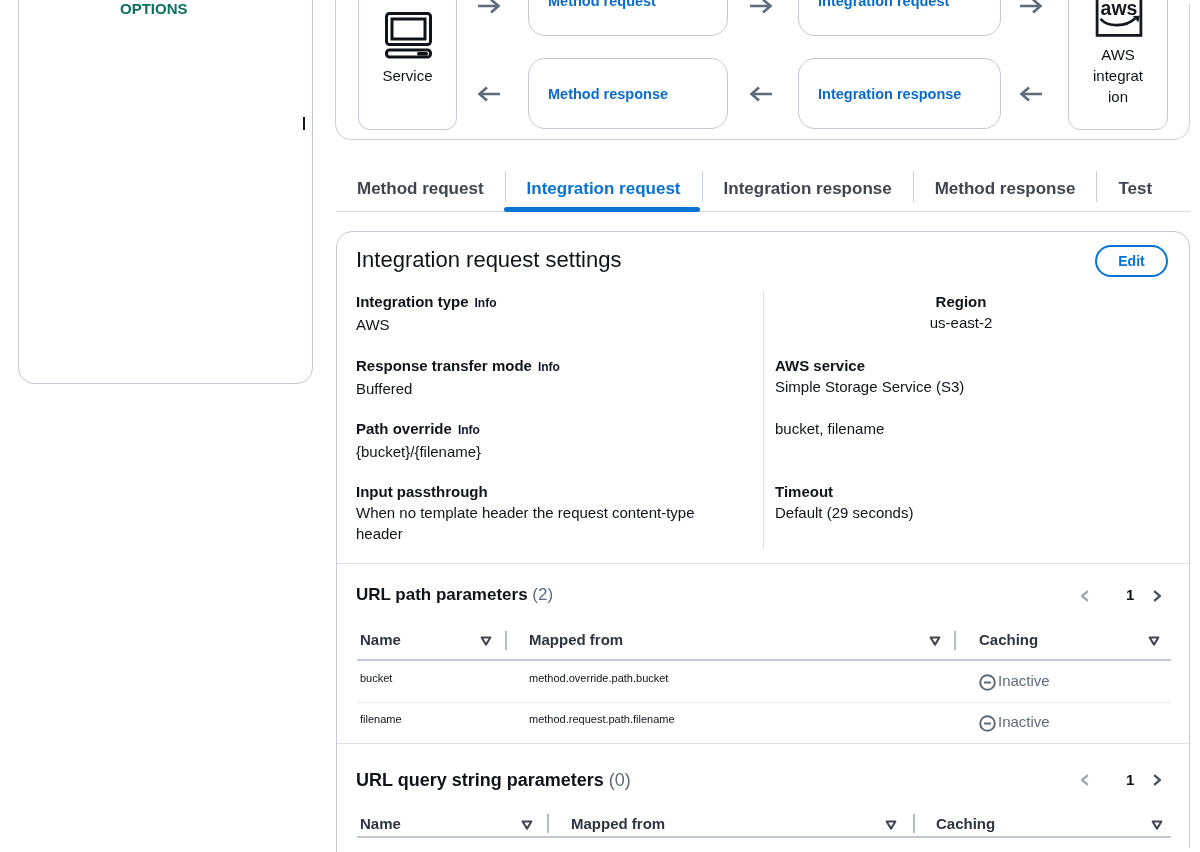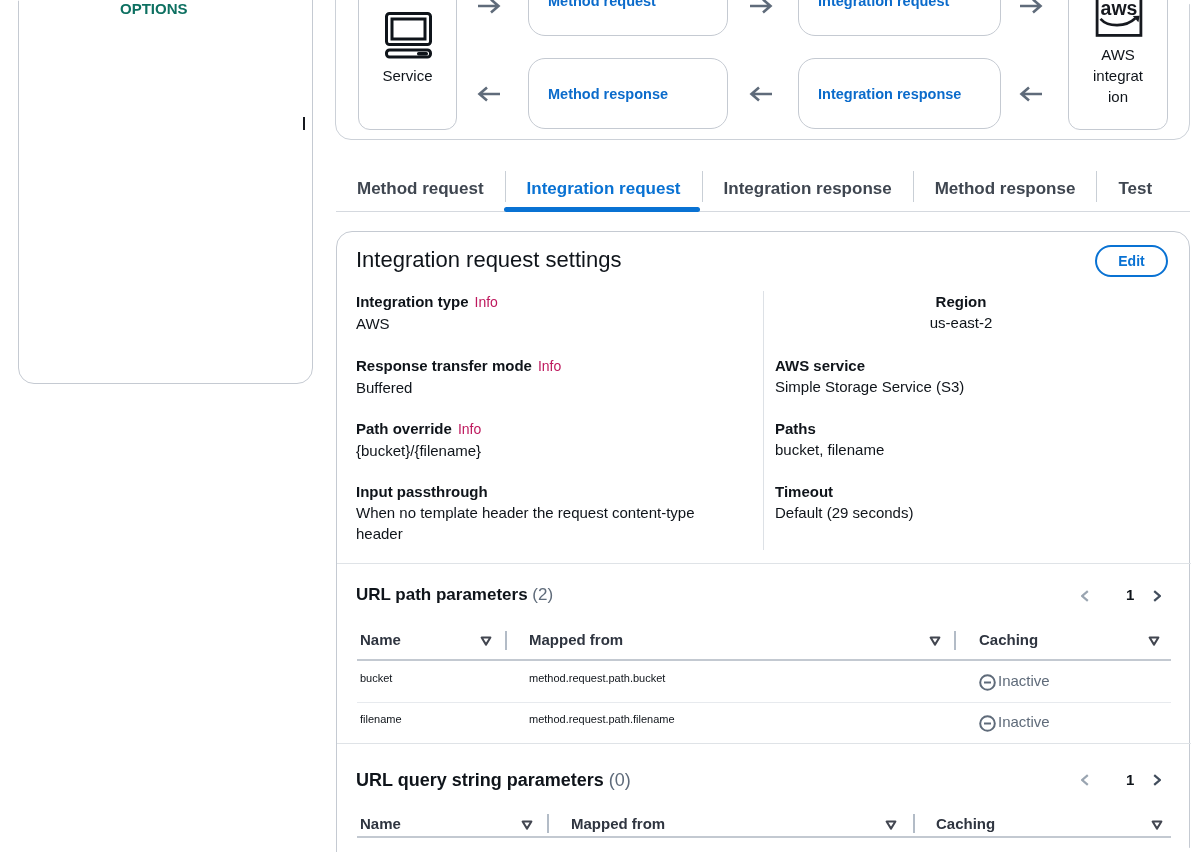--- a/index.html
+++ b/index.html
@@ -49,21 +49,21 @@
     border:1px solid #c5cad2; border-radius:16px 16px 0 0; background:#fff; }
   #main h2 { font-size:22px; font-weight:normal; }
   .count { color:#5f6b7a; font-weight:normal; }
   #sec1-title { left:19px; top:15px; }
   #editbtn { left:758px; top:13px; width:73px; height:32px; border:2px solid #0972d3;
     border-radius:16px; color:#0972d3; font-weight:bold; font-size:14px;
     line-height:28px; text-align:center; background:#fff; }
   .kv { position:absolute; width:372px; }
   .kv .lbl { font-weight:bold; font-size:15px; line-height:21px; }
   .kv .val { font-size:15px; line-height:21px; }
-  .info { color:#be185d; font-weight:normal; font-size:14px; margin-left:6px; }
+  .info { color:#0f172a; font-weight:bold; font-size:12px; margin-left:6px; }
   #kvdiv { left:426px; top:59px; width:1px; height:259px; background:#dde1e6; }
 
   .secdiv { left:0; width:854px; height:1px; background:#dfe3e7; }
 
   .sectitle { left:19px; font-size:18px; font-weight:bold; }
   .pager { position:absolute; font-size:15px; }
 
   .th { position:absolute; font-weight:bold; font-size:15px; color:#2f3540; }
   .coldiv { position:absolute; width:1.5px; height:19px; background:#b3bcc7; }
   .sort { position:absolute; }
@@ -162,21 +162,20 @@
     <div id="kvdiv" class="abs"></div>
     <div class="kv" style="left:438px; top:59px;text-align:center;">
         <div class="lbl">Region</div>
         <div class="val">us-east-2</div>
       </div>
     <div class="kv" style="left:438px; top:122.5px;">
         <div class="lbl">AWS service</div>
         <div class="val">Simple Storage Service (S3)</div>
       </div>
     <div class="kv" style="left:438px; top:186px;">
-        <div class="lbl">Paths</div>
         <div class="val">bucket, filename</div>
       </div>
     <div class="kv" style="left:438px; top:249px;">
         <div class="lbl">Timeout</div>
         <div class="val">Default (29 seconds)</div>
       </div>
 
     <div class="secdiv abs" style="top:331px;"></div>
 
     <div class="sectitle abs" style="top:353px; font-size:17px;">URL path parameters <span class="count">(2)</span></div>
@@ -198,21 +197,21 @@
         <path d="M1.6 1.5 H10.4 L6 8.6 Z" stroke="#424650" stroke-width="2" fill="none" stroke-linejoin="round"></path>
       </svg>
     <div class="coldiv" style="left:617px; top:399px;"></div>
     <div class="th" style="left:642px; top:399px;">Caching</div>
     <svg class="sort" style="left:811px; top:404px;" width="12" height="10" viewBox="0 0 12 10">
         <path d="M1.6 1.5 H10.4 L6 8.6 Z" stroke="#424650" stroke-width="2" fill="none" stroke-linejoin="round"></path>
       </svg>
     <div class="hline" style="top:427px; height:2px; background:#c3c9d1;"></div>
 
     <div class="cell" style="left:23px; top:440px;">bucket</div>
-    <div class="cell" style="left:192px; top:440px;">method.request.path.bucket</div>
+    <div class="cell" style="left:192px; top:440px;">method.override.path.bucket</div>
     <svg class="abs" style="left:642px; top:442px;" width="17" height="17" viewBox="0 0 17 17">
         <circle cx="8.5" cy="8.5" r="7.3" stroke="#5f6b7a" stroke-width="2" fill="none"></circle>
         <path d="M5 8.5 H12" stroke="#5f6b7a" stroke-width="2"></path>
       </svg>
     <div class="inactive" style="left:661px; top:440px;">Inactive</div>
     <div class="hline" style="top:470px; height:1px; background:#e7eaee;"></div>
 
     <div class="cell" style="left:23px; top:481px;">filename</div>
     <div class="cell" style="left:192px; top:481px;">method.request.path.filename</div>
     <svg class="abs" style="left:642px; top:483px;" width="17" height="17" viewBox="0 0 17 17">

